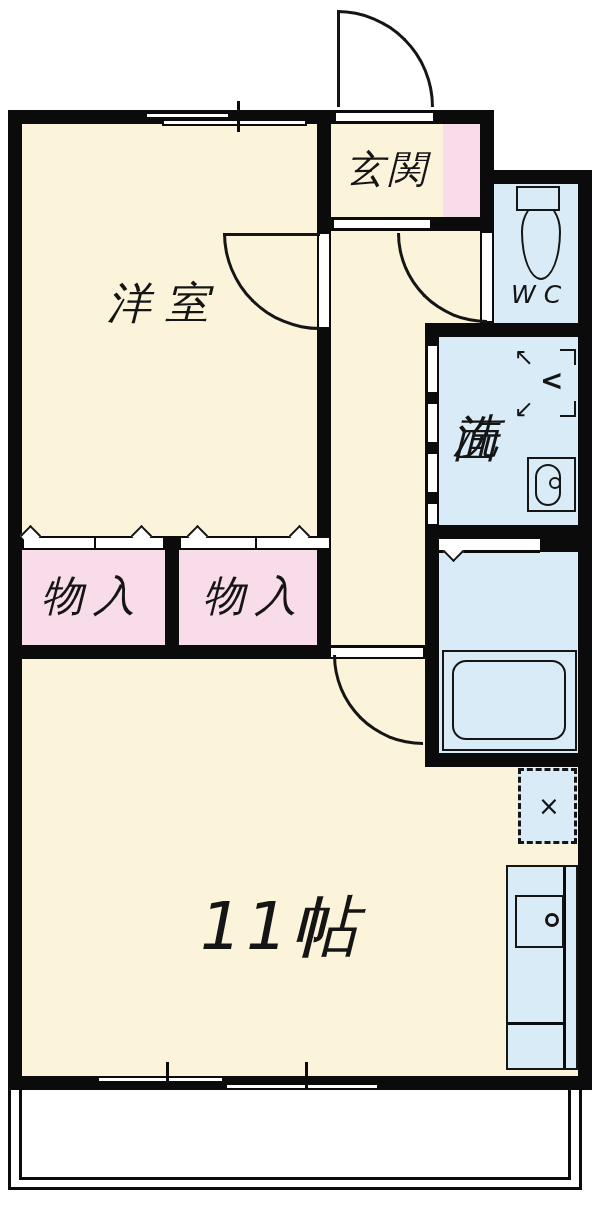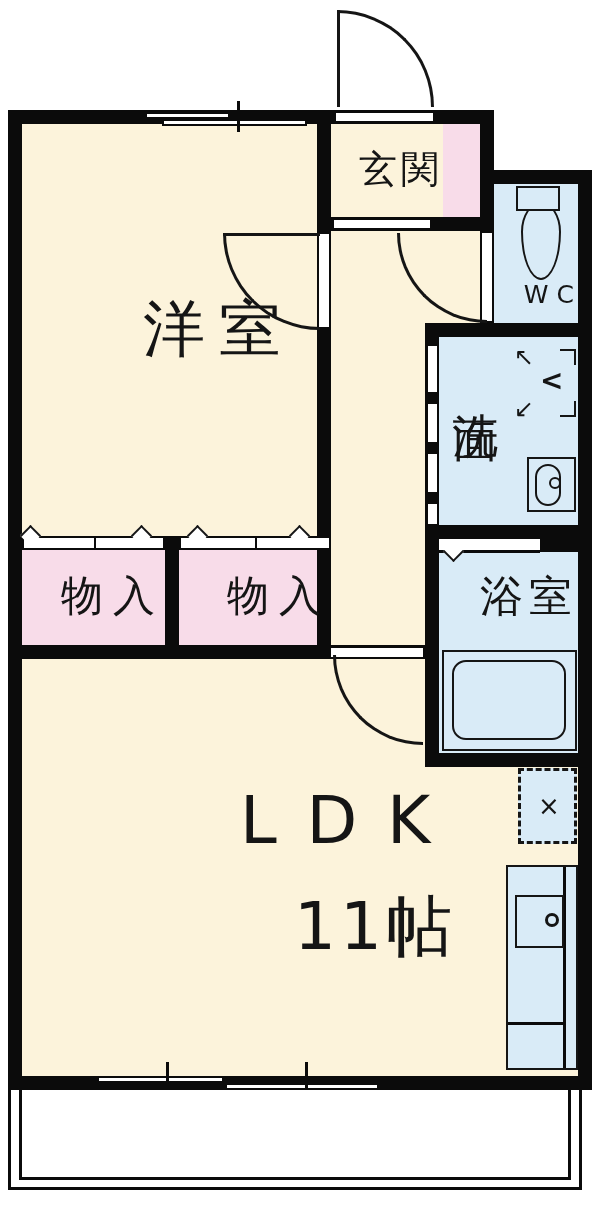--- a/index.html
+++ b/index.html
@@ -15,21 +15,21 @@
   .abs{position:absolute;}
   .wall{position:absolute;background:var(--wall-black);}
   .floor{position:absolute;}
   .cream{background:var(--floor-cream);}
   .pink{background:var(--closet-pink);}
   .blue{background:var(--wet-area-blue);}
   .white{position:absolute;background:#fff;}
   .opening{position:absolute;background:#fff;}
   .winbar{position:absolute;background:#fff;border:2px solid var(--wall-black);box-sizing:border-box;}
   .tick{position:absolute;background:var(--wall-black);}
-  .lbl{position:absolute;color:var(--line-black);text-align:right;line-height:1.05;white-space:nowrap;}
+  .lbl{position:absolute;color:var(--line-black);text-align:center;line-height:1.05;white-space:nowrap;font-style:italic;}
   .arc{position:absolute;border:0 solid var(--line-black);box-sizing:border-box;background:transparent;}
   .icon-part{position:absolute;box-sizing:border-box;border:2.5px solid var(--line-black);}
   .bar-bifold{position:absolute;background:#fff;border:2px solid var(--wall-black);box-sizing:border-box;}
   .bar-bifold .split{position:absolute;left:50%;top:0;width:2px;height:100%;background:var(--wall-black);}
   .tri-up{position:absolute;width:15px;height:15px;background:#fff;box-sizing:border-box;
           border-top:2.5px solid var(--line-black);border-left:2.5px solid var(--line-black);
           transform:rotate(45deg);}
   .tri-down{position:absolute;width:15px;height:15px;background:#fff;box-sizing:border-box;
           border-bottom:2.5px solid var(--line-black);border-right:2.5px solid var(--line-black);
           transform:rotate(45deg);}
@@ -127,23 +127,21 @@
 
   <div class="icon-part" style="left:506px;top:865px;width:72px;height:205px;background:var(--wet-area-blue);"></div>
   <div class="tick" style="left:563px;top:867px;width:2.5px;height:201px;"></div>
   <div class="tick" style="left:508px;top:1022px;width:57px;height:2.5px;"></div>
   <div class="icon-part" style="left:515px;top:895px;width:49px;height:53px;"></div>
   <div class="icon-part" style="left:545px;top:913px;width:14px;height:14px;border-width:3px;border-radius:50%;background:var(--wet-area-blue);"></div>
 
   <div class="abs" style="left:8px;top:1090px;width:574px;height:100px;border:3px solid var(--wall-black);border-top:none;box-sizing:border-box;background:#fff;"></div>
   <div class="abs" style="left:19px;top:1090px;width:552px;height:90px;border:3px solid var(--wall-black);border-top:none;box-sizing:border-box;background:#fff;"></div>
 
-  <div class="lbl" style="left:35px;top:296px;width:260px;font-size:62px;letter-spacing:14px;">洋室</div>
+  <div class="lbl" style="left:35px;top:280px;width:260px;font-size:44px;letter-spacing:14px;">洋室</div>
   <div class="lbl" style="left:333px;top:150px;width:110px;font-size:38px;letter-spacing:4px;">玄関</div>
   <div class="lbl" style="left:498px;top:282px;width:84px;font-size:25px;letter-spacing:8px;">WC</div>
   <div class="lbl" style="left:452px;top:376px;font-size:46px;letter-spacing:8px;writing-mode:vertical-rl;text-orientation:upright;">洗面</div>
-  <div class="lbl" style="left:439px;top:574px;width:139px;font-size:43px;letter-spacing:6px;">浴室</div>
   <div class="lbl" style="left:22px;top:574px;width:143px;font-size:42px;letter-spacing:10px;">物入</div>
   <div class="lbl" style="left:179px;top:574px;width:152px;font-size:42px;letter-spacing:10px;">物入</div>
-  <div class="lbl" style="left:90px;top:786px;width:370px;font-size:66px;letter-spacing:0.45em;text-indent:0.45em;">LDK</div>
-  <div class="lbl" style="left:86px;top:892px;width:370px;font-size:66px;letter-spacing:4px;">11帖</div>
+  <div class="lbl" style="left:96px;top:892px;width:370px;font-size:66px;letter-spacing:4px;">11帖</div>
 
 </div>
 
 </body></html>

